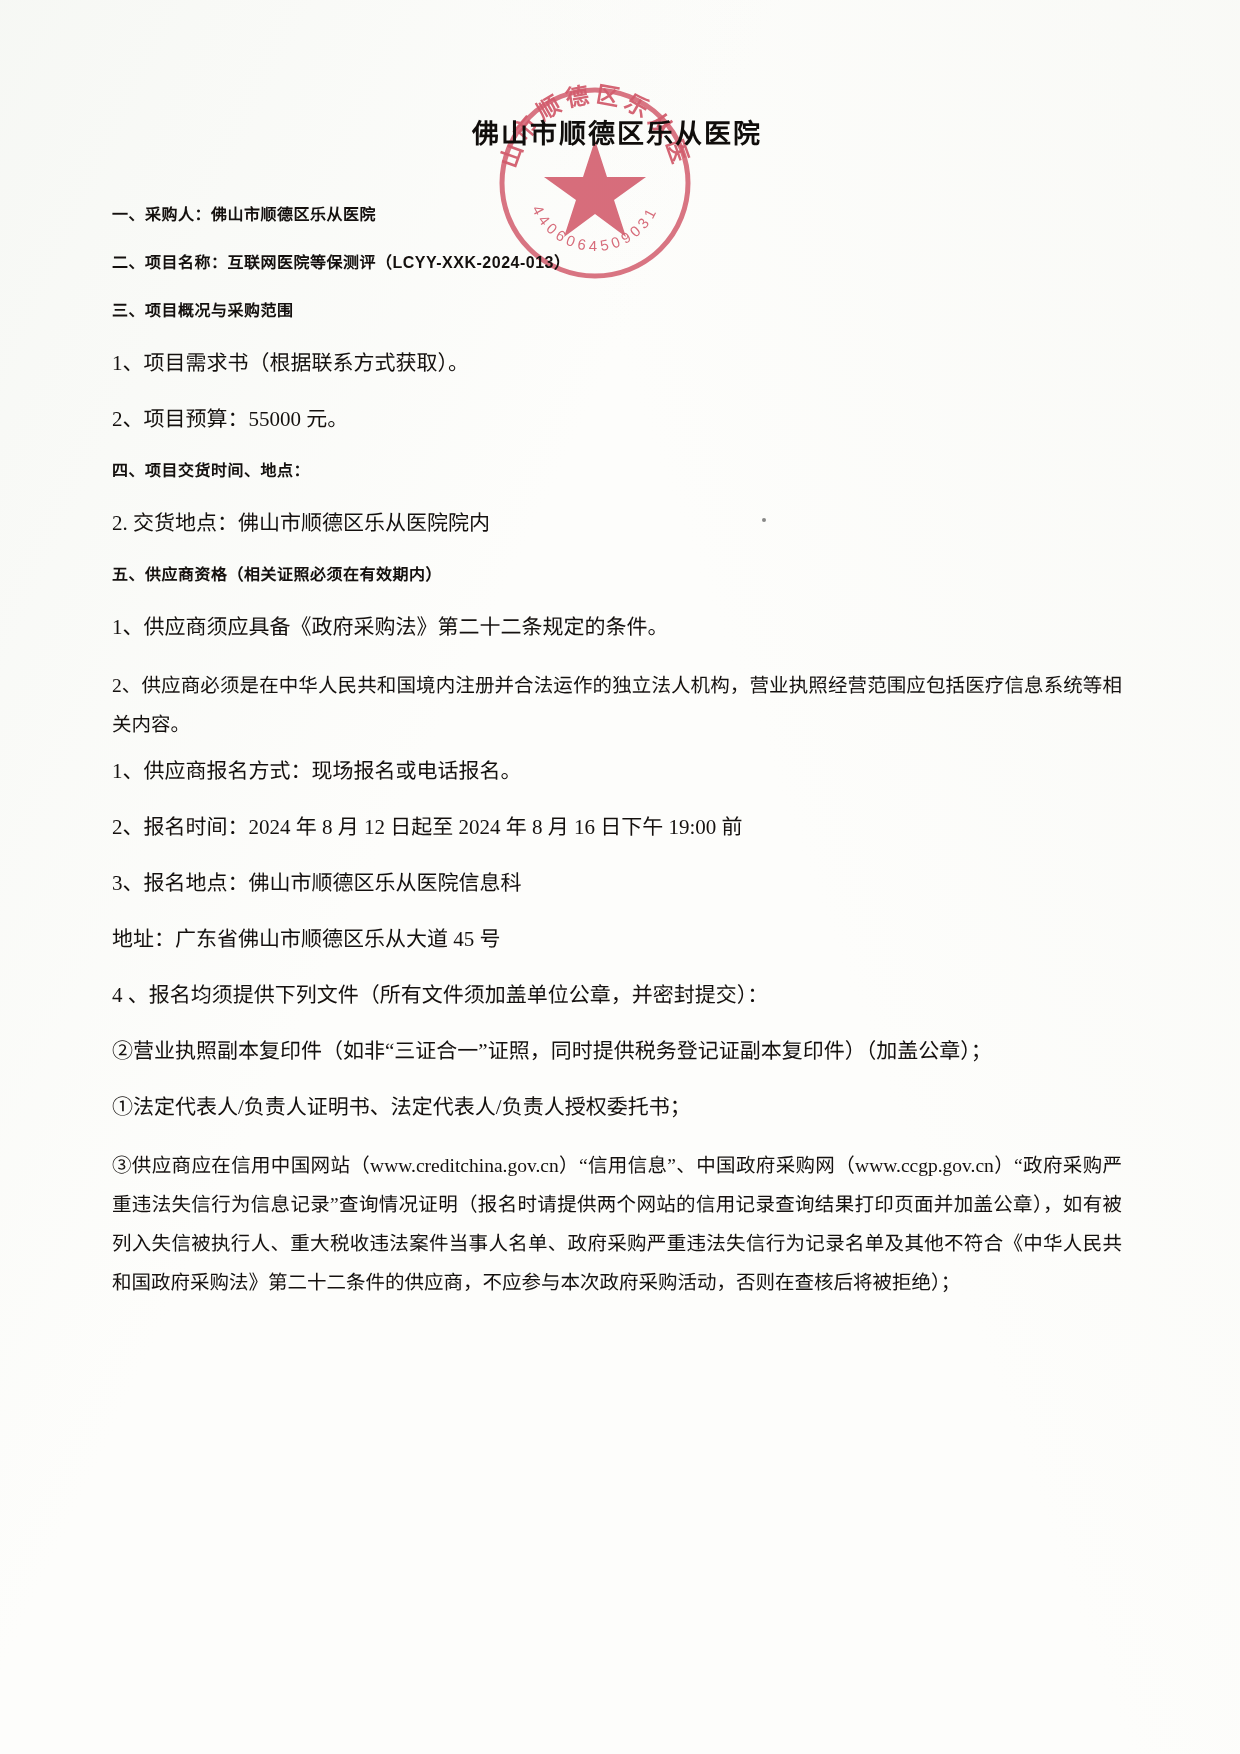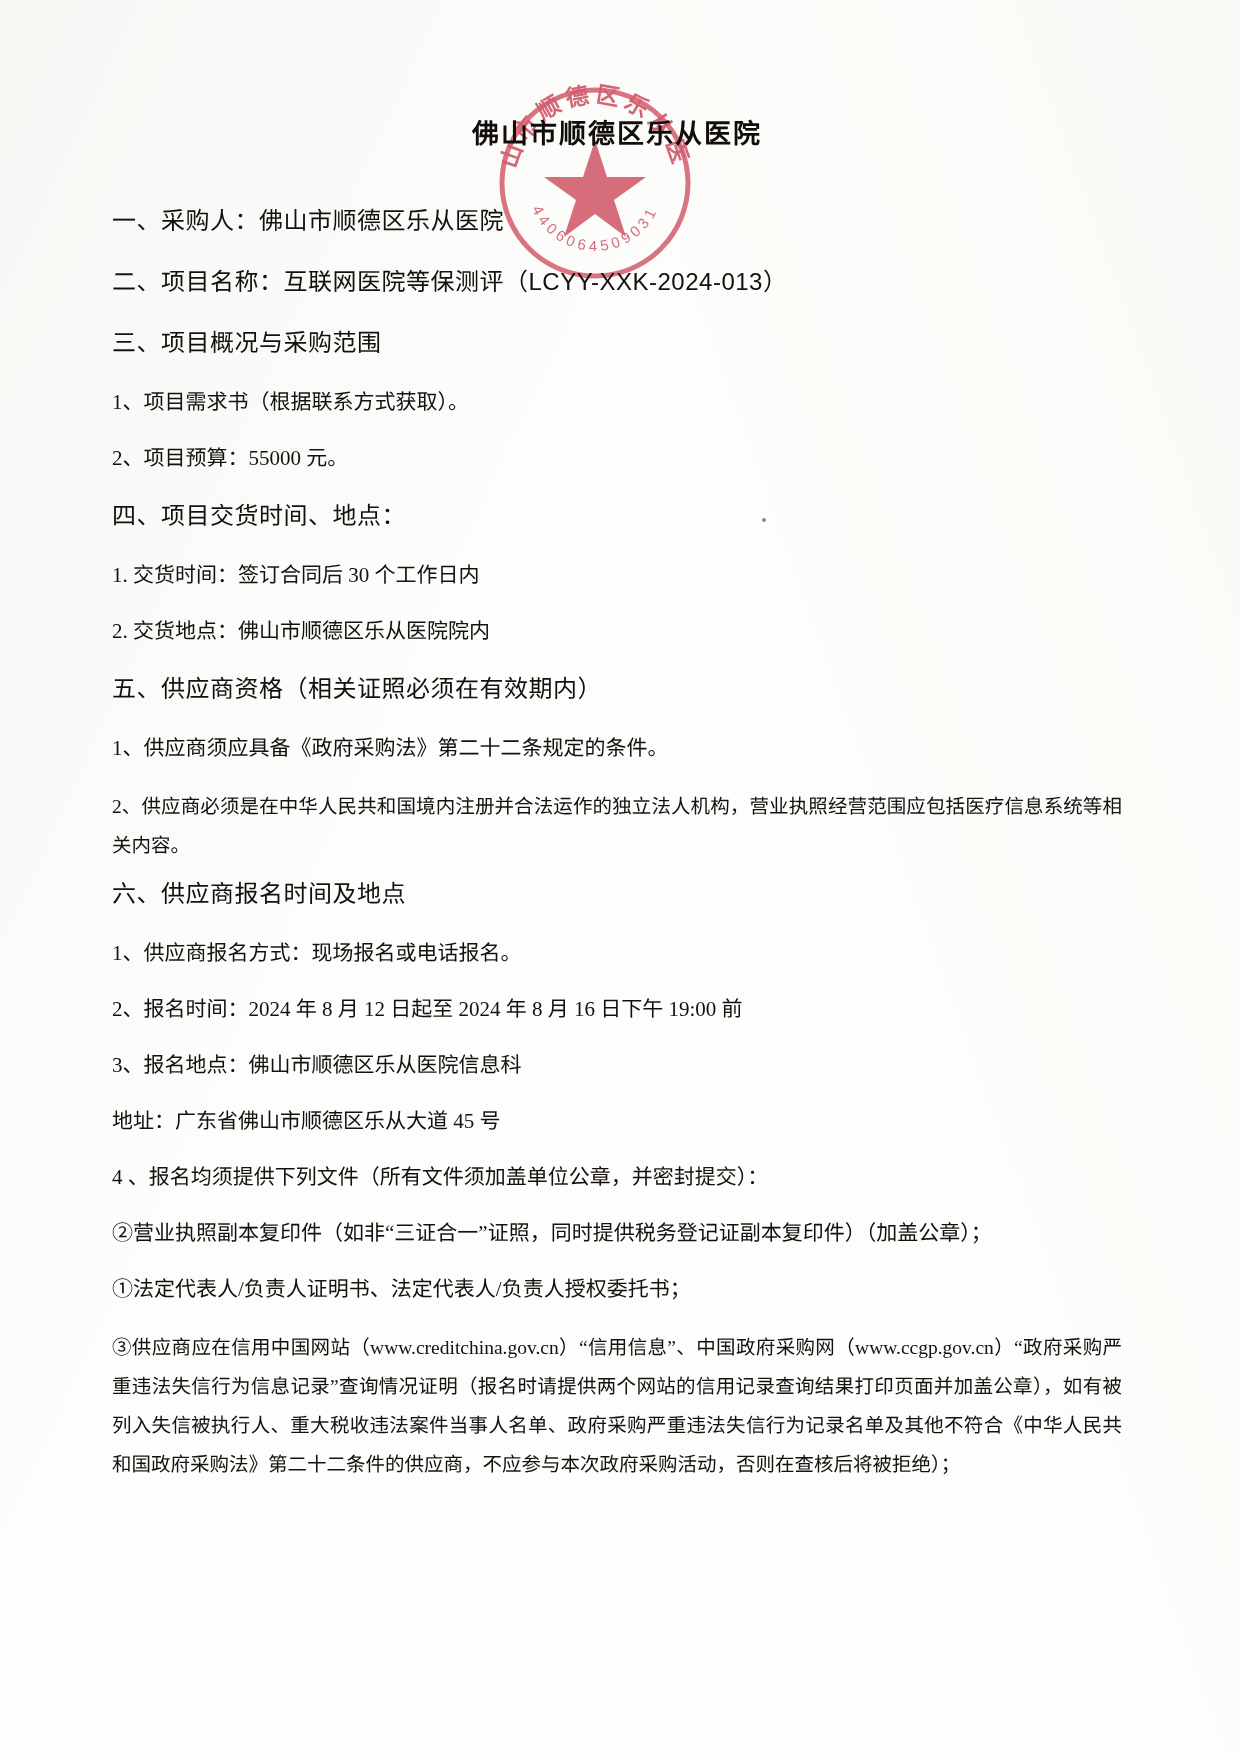--- a/index.html
+++ b/index.html
@@ -55,22 +55,22 @@
   }
   p.para {
     margin: 0 0 22px 0;
     font-size: 21px;
     line-height: 1.62;
     text-align: justify;
     color: #14100e;
   }
   p.heading {
     font-family: "Liberation Sans", sans-serif;
-    font-weight: normal;
-    font-size: 24px;
+    font-weight: bold;
+    font-size: 16px;
     letter-spacing: 0.5px;
   }
   .longpara {
     margin: 0 0 10px 0;
     font-size: 19.5px;
     line-height: 2.0;
     text-align: justify;
   }
 
   
@@ -132,28 +132,26 @@
 
     <p class="para heading">一、采购人：佛山市顺德区乐从医院</p>
 
     <p class="para heading">二、项目名称：互联网医院等保测评（LCYY-XXK-2024-013）</p>
 
     <p class="para heading">三、项目概况与采购范围</p>
     <p class="para">1、项目需求书（根据联系方式获取）。</p>
     <p class="para">2、项目预算：55000 元。</p>
 
     <p class="para heading">四、项目交货时间、地点：</p>
-    <p class="para">1. 交货时间：签订合同后 30 个工作日内</p>
     <p class="para">2. 交货地点：佛山市顺德区乐从医院院内</p>
 
     <p class="para heading">五、供应商资格（相关证照必须在有效期内）</p>
     <p class="para">1、供应商须应具备《政府采购法》第二十二条规定的条件。</p>
     <p class="longpara">2、供应商必须是在中华人民共和国境内注册并合法运作的独立法人机构，营业执照经营范围应包括医疗信息系统等相关内容。</p>
 
-    <p class="para heading">六、供应商报名时间及地点</p>
     <p class="para">1、供应商报名方式：现场报名或电话报名。</p>
     <p class="para">2、报名时间：2024 年 8 月 12 日起至 2024 年 8 月 16 日下午 19:00 前</p>
     <p class="para">3、报名地点：佛山市顺德区乐从医院信息科</p>
     <p class="para">地址：广东省佛山市顺德区乐从大道 45 号</p>
     <p class="para">4 、报名均须提供下列文件（所有文件须加盖单位公章，并密封提交）：</p>
 
     <p class="para">②营业执照副本复印件（如非“三证合一”证照，同时提供税务登记证副本复印件）（加盖公章）；</p>
     <p class="para">①法定代表人/负责人证明书、法定代表人/负责人授权委托书；</p>
     <p class="longpara">③供应商应在信用中国网站（www.creditchina.gov.cn）“信用信息”、中国政府采购网（www.ccgp.gov.cn）“政府采购严重违法失信行为信息记录”查询情况证明（报名时请提供两个网站的信用记录查询结果打印页面并加盖公章），如有被列入失信被执行人、重大税收违法案件当事人名单、政府采购严重违法失信行为记录名单及其他不符合《中华人民共和国政府采购法》第二十二条件的供应商，不应参与本次政府采购活动，否则在查核后将被拒绝）；</p>
 

